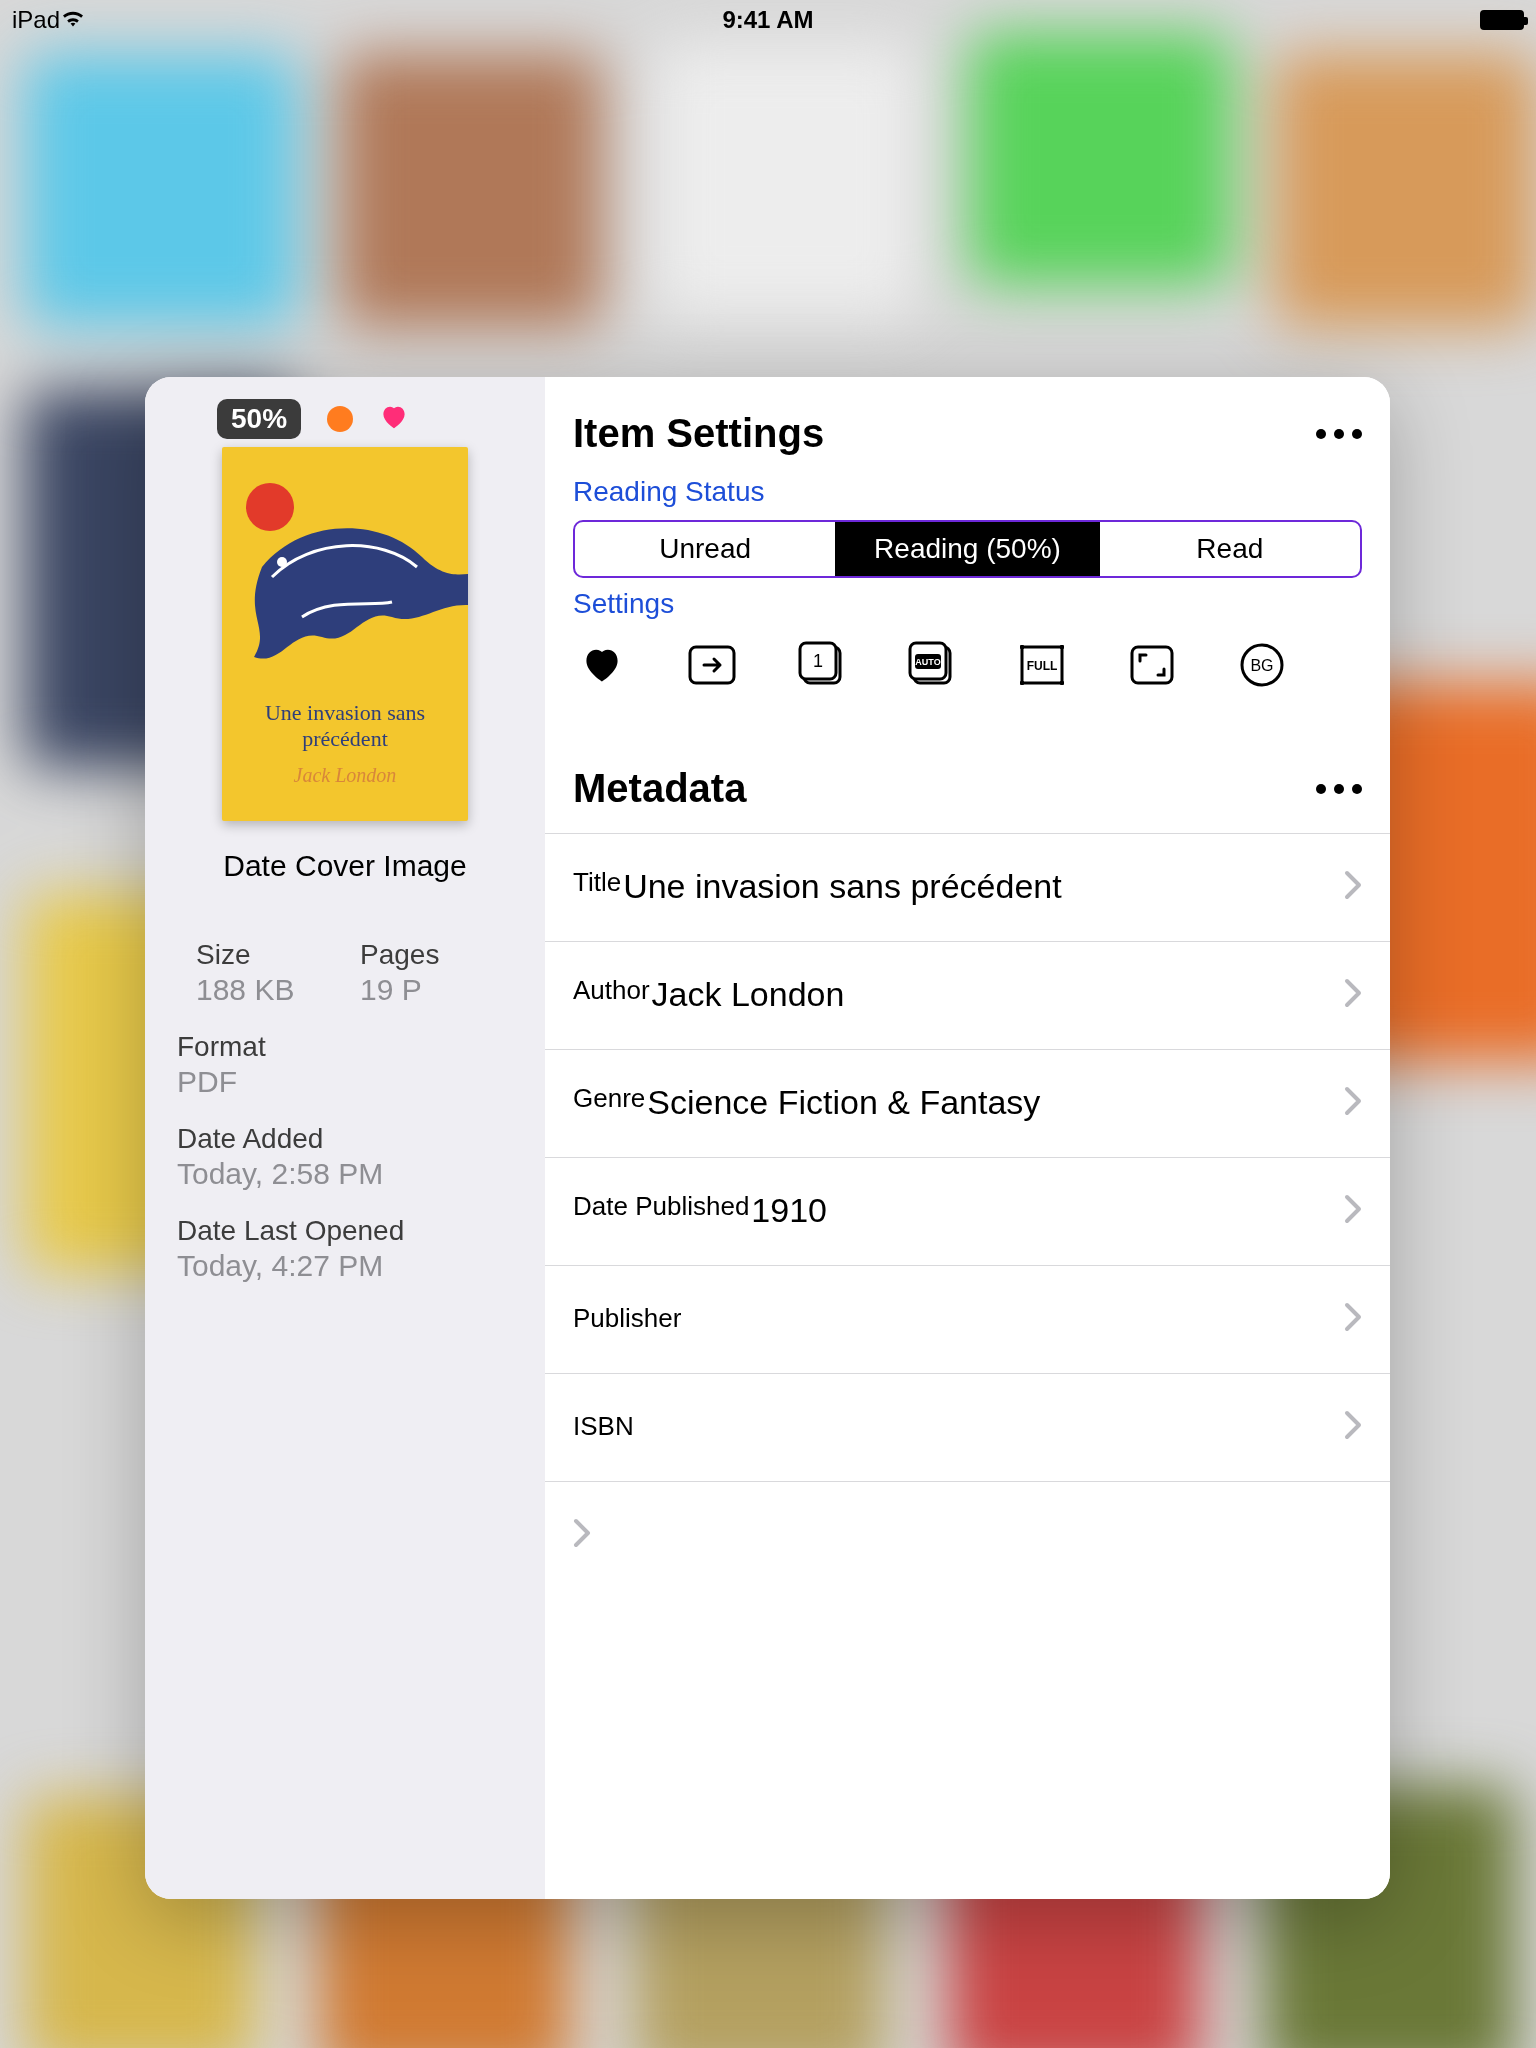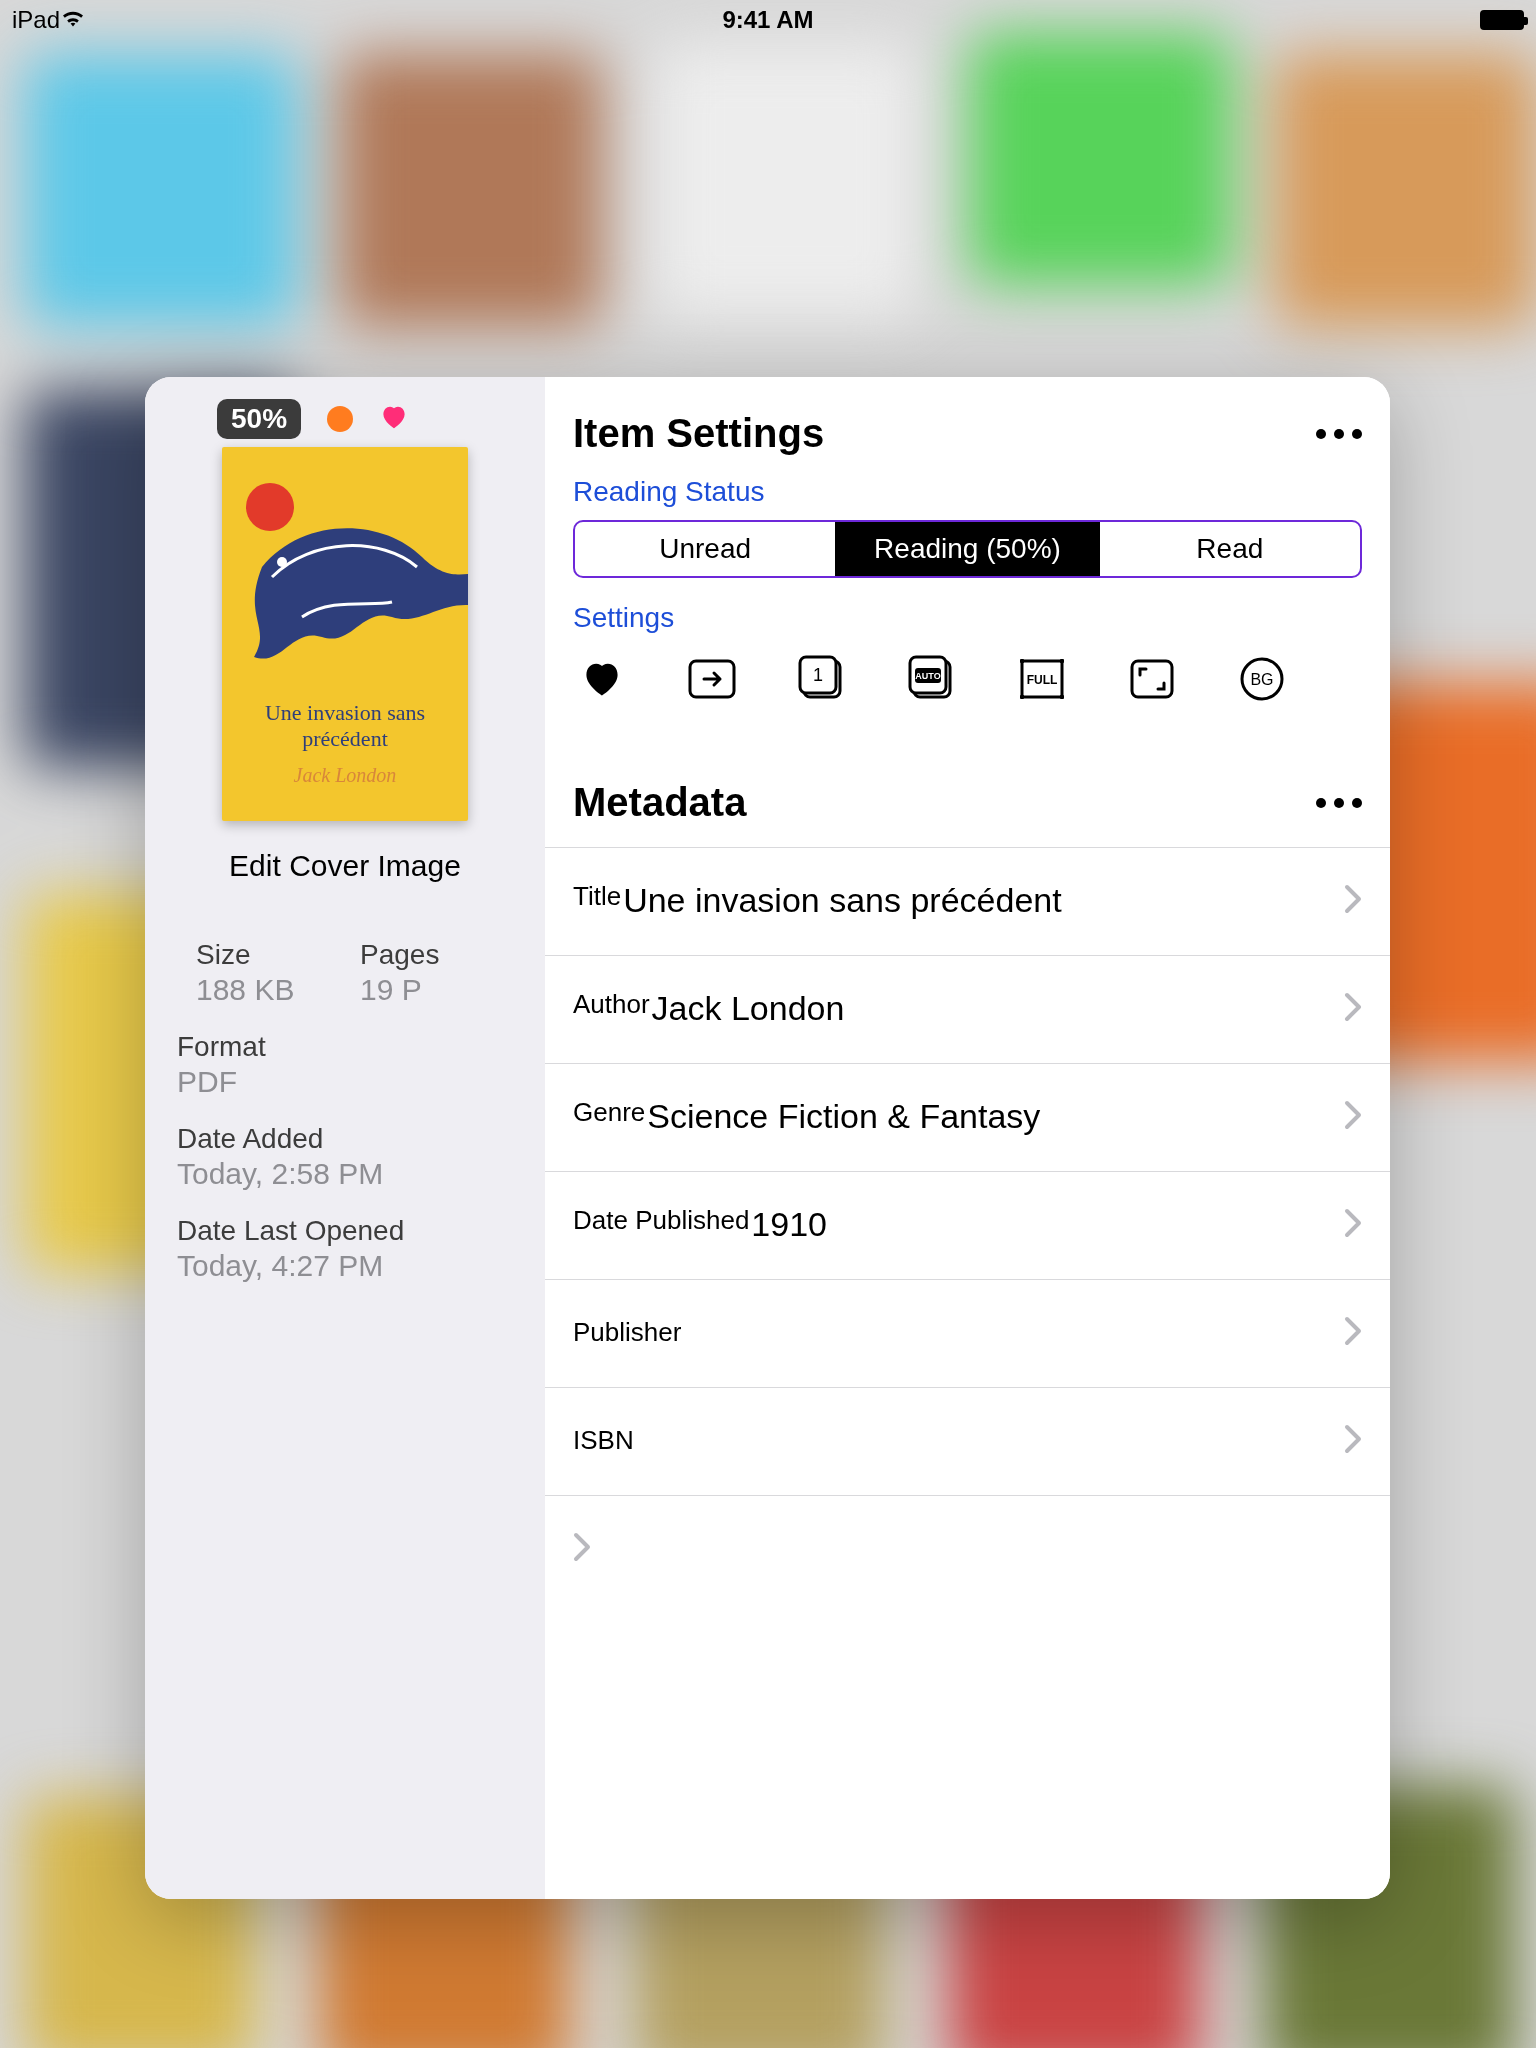--- a/index.html
+++ b/index.html
@@ -213,21 +213,21 @@
       <div class="sun"></div>
       <svg class="dragon" viewBox="0 0 240 180">
         <path fill="#2e3e7b" d="M20 60 C60 10,140 10,180 50 C210 80,230 60,240 70 L240 100 C200 90,180 120,150 110 C120 100,110 140,80 130 C50 120,40 160,12 150 C30 120,0 110,20 60Z"></path>
         <path fill="none" stroke="#fff" stroke-width="3" d="M30 70 C70 30,140 30,175 60 M60 110 C90 90,130 100,150 95"></path>
         <circle cx="40" cy="55" r="5" fill="#fff"></circle>
       </svg>
       <div class="cover-title">Une invasion sans précédent</div>
       <div class="cover-author">Jack London</div>
     </div>
 
-    <div class="edit-cover">Edit Cover Image</div>
+    <div class="edit-cover">Date Cover Image</div>
 
     <div class="info-grid">
       <div class="info-row">
         <div class="info-item">
           <span class="info-label">Size</span>
           <span class="info-val">188 KB</span>
         </div>
         <div class="info-item">
           <span class="info-label">Pages</span>
           <span class="info-val">19 P</span>
@@ -258,21 +258,21 @@
         </div>
     </div>
 
     <div class="sub-label">Reading Status</div>
     <div class="segmented">
       <div class="seg">Unread</div>
       <div class="seg active">Reading (50%)</div>
       <div class="seg">Read</div>
     </div>
 
-    <div class="sub-label" style="margin-top:24px">Settings</div>
+    <div class="sub-label" style="margin-top:10px">Settings</div>
     <div class="settings-row">
       <div class="set-btn heart-fill">
         <svg viewBox="0 0 24 24">
             <path fill="#000" d="M12 21s-8.5-5.3-8.5-11.2C3.5 6 6 3.7 8.8 3.7c1.7 0 3 1 3.2 1.2.2-.2 1.5-1.2 3.2-1.2C18 3.7 20.5 6 20.5 9.8 20.5 15.7 12 21 12 21z"></path>
           </svg>
       </div>
       <div class="set-btn">
         <svg viewBox="0 0 52 48">
             <rect x="4" y="6" width="44" height="36" rx="6" fill="none" stroke="#000" stroke-width="3"></rect>
             <path d="M18 24h16m0 0l-6-6m6 6l-6 6" fill="none" stroke="#000" stroke-width="3" stroke-linecap="round" stroke-linejoin="round"></path>

